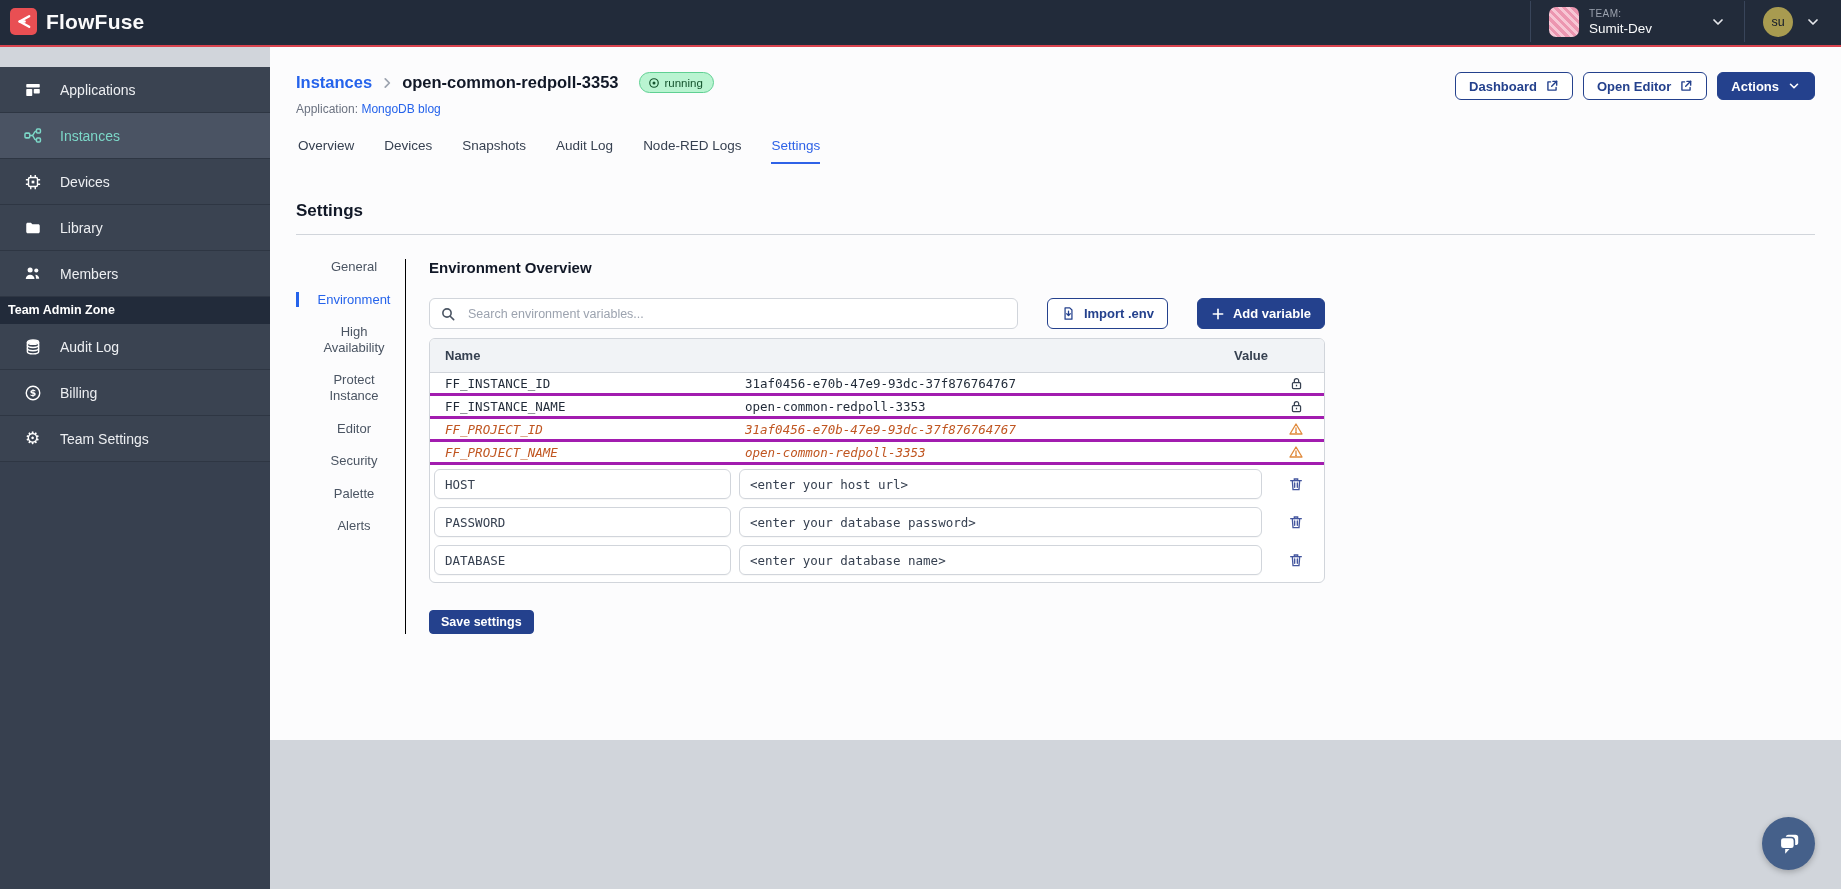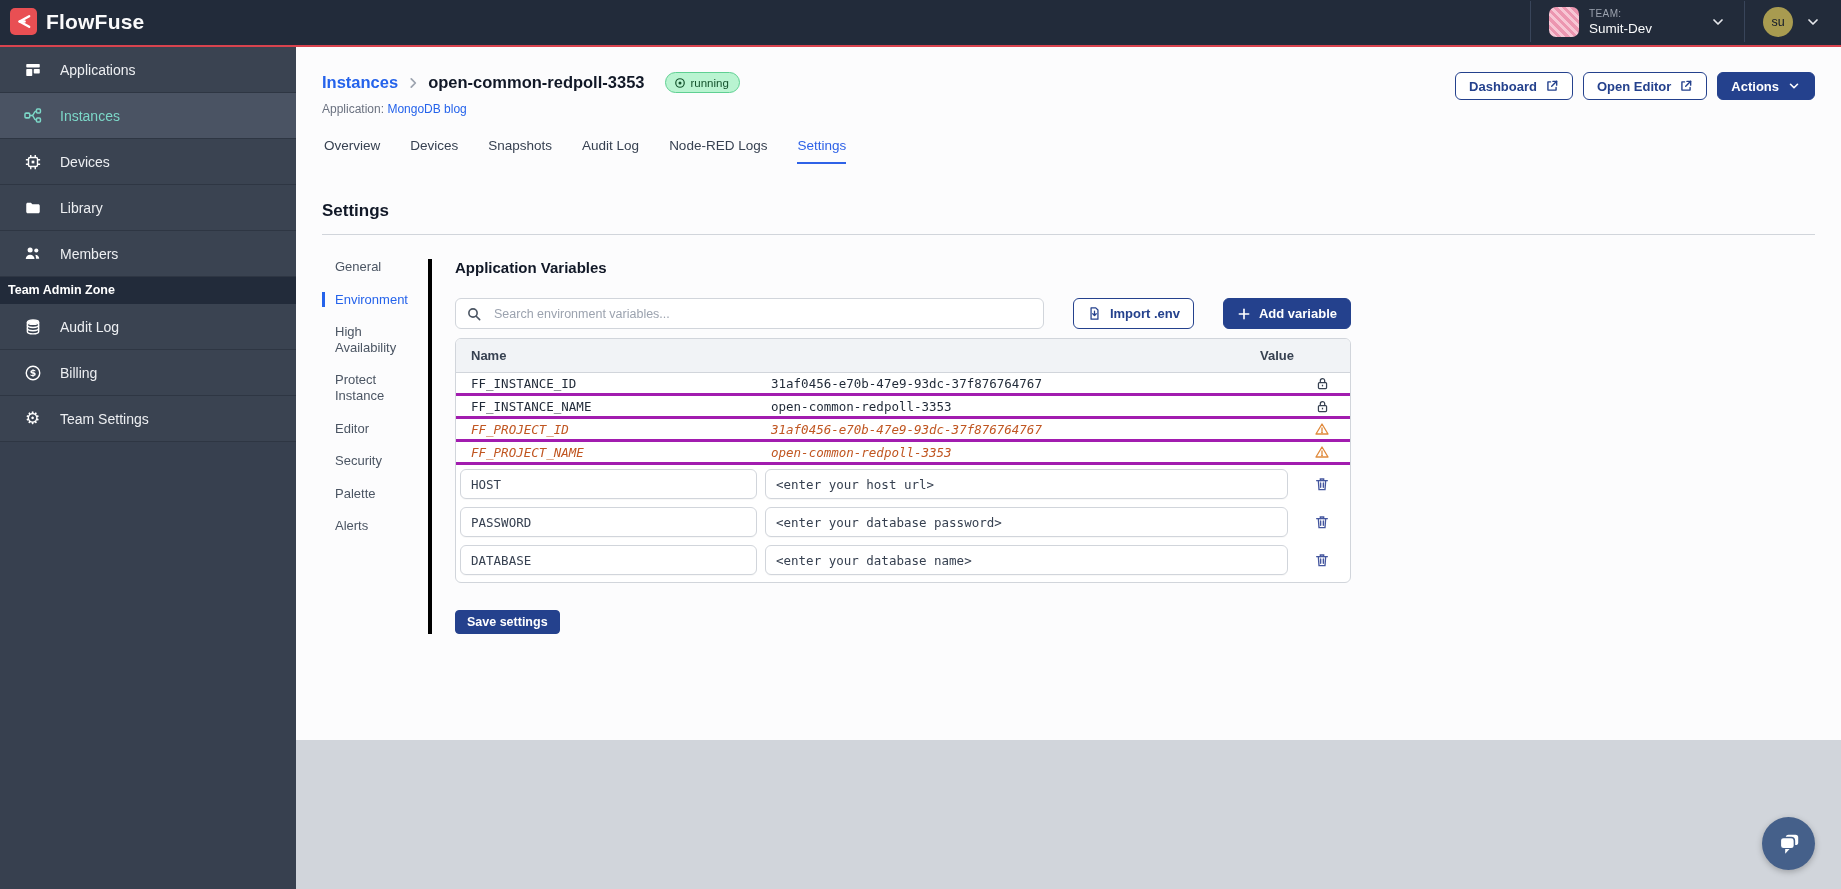--- a/index.html
+++ b/index.html
@@ -19,21 +19,21 @@
      background-image:repeating-linear-gradient(45deg,#EC96B0 0 3px,#F7C6D4 3px 6px); }
   .team-texts { display:flex; flex-direction:column; justify-content:center; }
   .team-label { color:#9CA3AF; font-size:10px; letter-spacing:.4px; }
   .team-name { color:#F9FAFB; font-size:13.5px; margin-top:2px; }
   .team-chevron { margin-left:48px; display:flex; align-items:center; }
   .user-block { display:flex; align-items:center; gap:12px; padding:0 10px 0 14px; cursor:pointer; }
   .user-avatar { width:30px; height:30px; border-radius:50%; background:#A89B50; color:#0f172a; font-size:12.5px; display:flex; align-items:center; justify-content:center; }
 
   
   .layout { display:flex; height:842px; }
-  .sidebar { width:296px; background:#37404F; display:flex; flex-direction:column; flex-shrink:0; }
+  .sidebar { width:270px; background:#37404F; display:flex; flex-direction:column; flex-shrink:0;margin-top:20px; }
   .side-item { height:46px; background:#3A4351; border-bottom:1px solid #2E3643; display:flex; align-items:center; gap:18px; padding-left:23px; color:#EDEFF2; font-size:14px; cursor:pointer; }
   .side-item .sicon { width:19px; height:19px; display:flex; align-items:center; justify-content:center; color:#FFFFFF; }
   .side-item.active { background:#4A5363; color:#7CD7C8; }
   .side-item.active .sicon { color:#7CD7C8; }
   .admin-zone { background:#222B3A; color:#FFFFFF; font-size:12.5px; font-weight:bold; padding:6px 8px 7px 8px; }
   .side-fill { flex:1; background:#37404F; }
 
   
   .main { flex:1; display:flex; flex-direction:column; min-width:0; }
   .content { height:693px; background:#FCFCFD; padding:25px 26px 0 26px; position:relative; }
@@ -53,21 +53,21 @@
   .btn-solid { background:#24418D; border:1px solid #24418D; color:#FFFFFF; }
 
   .tabs { display:flex; gap:30px; margin-top:22px; padding-left:2px; }
   .tab { font-size:13.5px; color:#374151; padding-bottom:9px; cursor:pointer; border-bottom:2px solid transparent; }
   .tab.active { color:#2E62E7; border-bottom-color:#2E62E7; }
 
   .settings-title { margin-top:37px; font-size:17px; font-weight:bold; color:#111827; }
   .settings-hr { margin-top:13px; border:none; border-top:1px solid #D1D5DB; }
 
   .settings-body { display:flex; margin-top:24px; }
-  .set-nav { width:110px; border-right:4px solid #000000; padding-bottom:40px; flex-shrink:0; }
+  .set-nav { width:110px; border-right:1px solid #000000; padding-bottom:40px; flex-shrink:0;text-align:center; }
   .set-nav-item { font-size:13px; color:#4B5563; padding:0 6px 0 13px; margin-bottom:17px; line-height:1.2; cursor:pointer; }
   .set-nav-item.active { color:#2563EB; border-left:3px solid #2563EB; padding-left:10px; }
 
   .env { margin-left:23px; width:896px; }
   .env-title { font-size:15px; font-weight:bold; color:#111827; }
   .env-controls { display:flex; gap:6px; margin-top:22px; }
   .search-box { flex:1; height:31px; border:1px solid #D1D5DB; border-radius:6px; background:#FFFFFF; display:flex; align-items:center; padding:0 10px; gap:12px; }
   .search-box input { border:none; outline:none; flex:1; font-size:12.5px; color:#374151; background:transparent; }
   .search-box input::placeholder { color:#9CA3AF; }
   .env-controls .btn { height:31px;margin-left:23px; }
@@ -287,21 +287,21 @@
           <div class="set-nav-item active">Environment</div>
           <div class="set-nav-item">High Availability</div>
           <div class="set-nav-item">Protect Instance</div>
           <div class="set-nav-item">Editor</div>
           <div class="set-nav-item">Security</div>
           <div class="set-nav-item">Palette</div>
           <div class="set-nav-item">Alerts</div>
         </div>
 
         <div class="env">
-          <div class="env-title">Application Variables</div>
+          <div class="env-title">Environment Overview</div>
 
           <div class="env-controls">
             <div class="search-box">
               <svg width="16" height="16" viewBox="0 0 24 24" fill="none" stroke="#4B5563" stroke-width="2.4" stroke-linecap="round">
                   <circle cx="10.5" cy="10.5" r="6.2"></circle>
                   <line x1="15.3" y1="15.3" x2="20.5" y2="20.5"></line>
                 </svg>
               <input type="text" placeholder="Search environment variables..." style="">
             </div>
             <button class="btn btn-outline">

